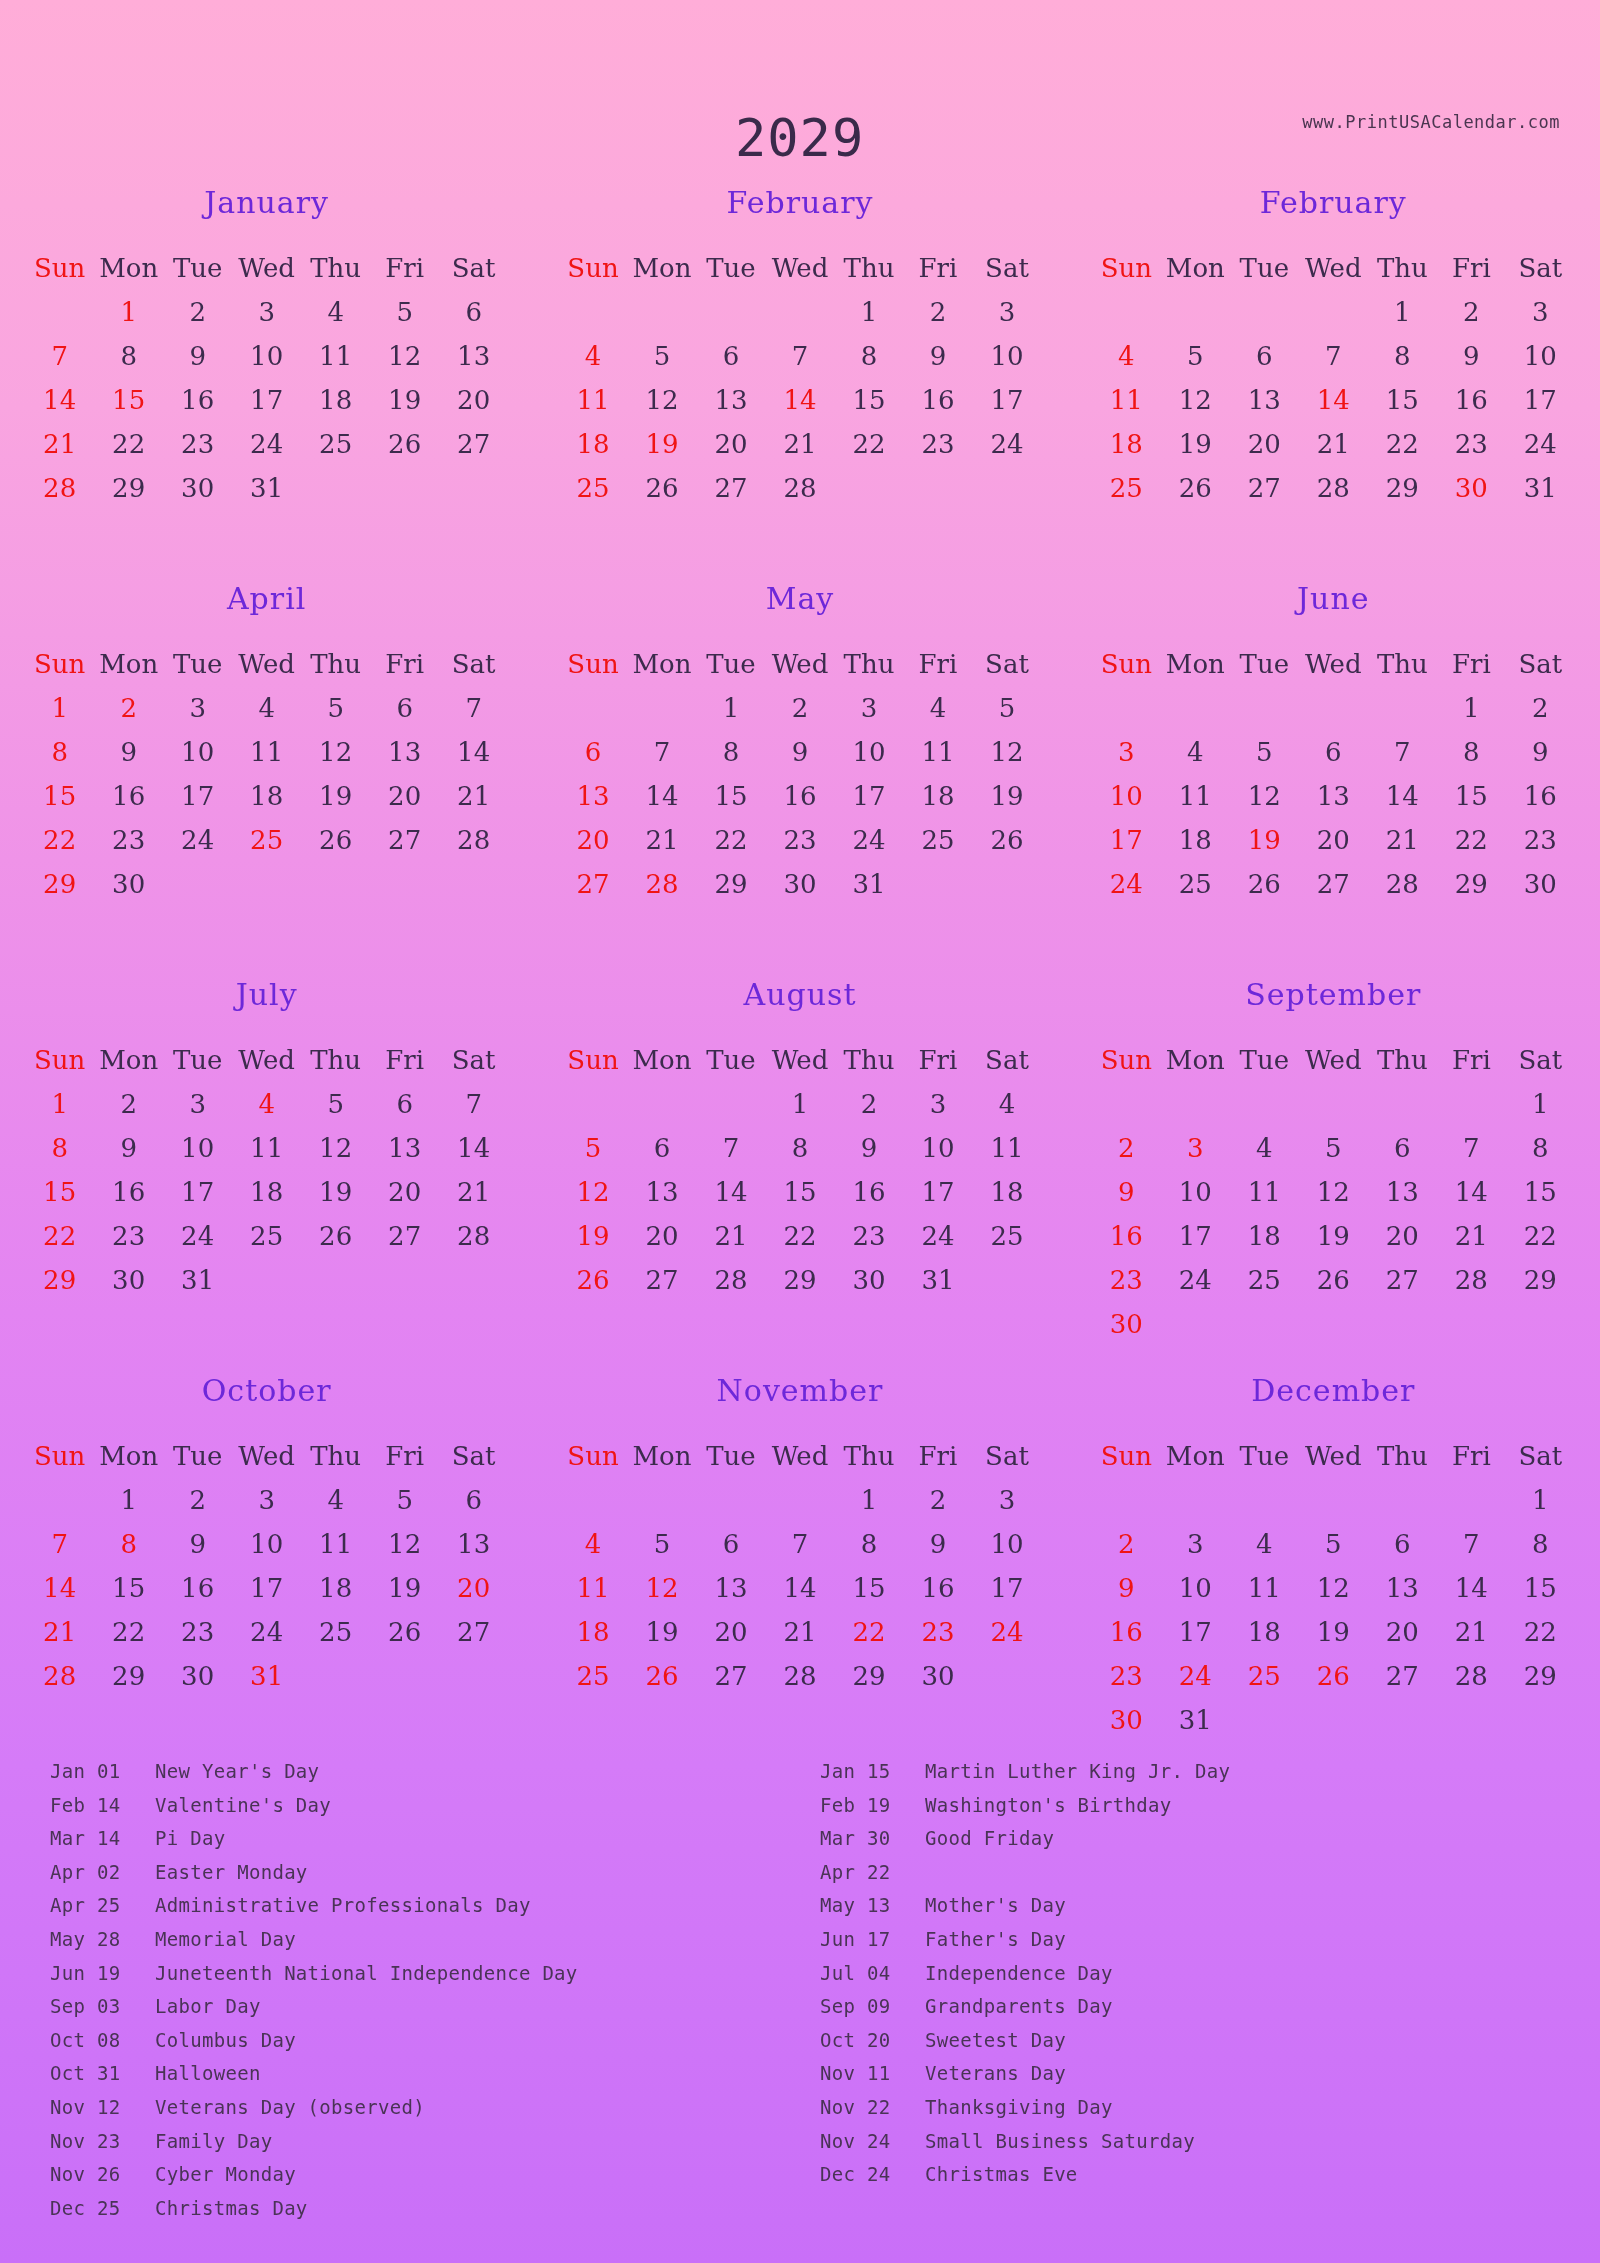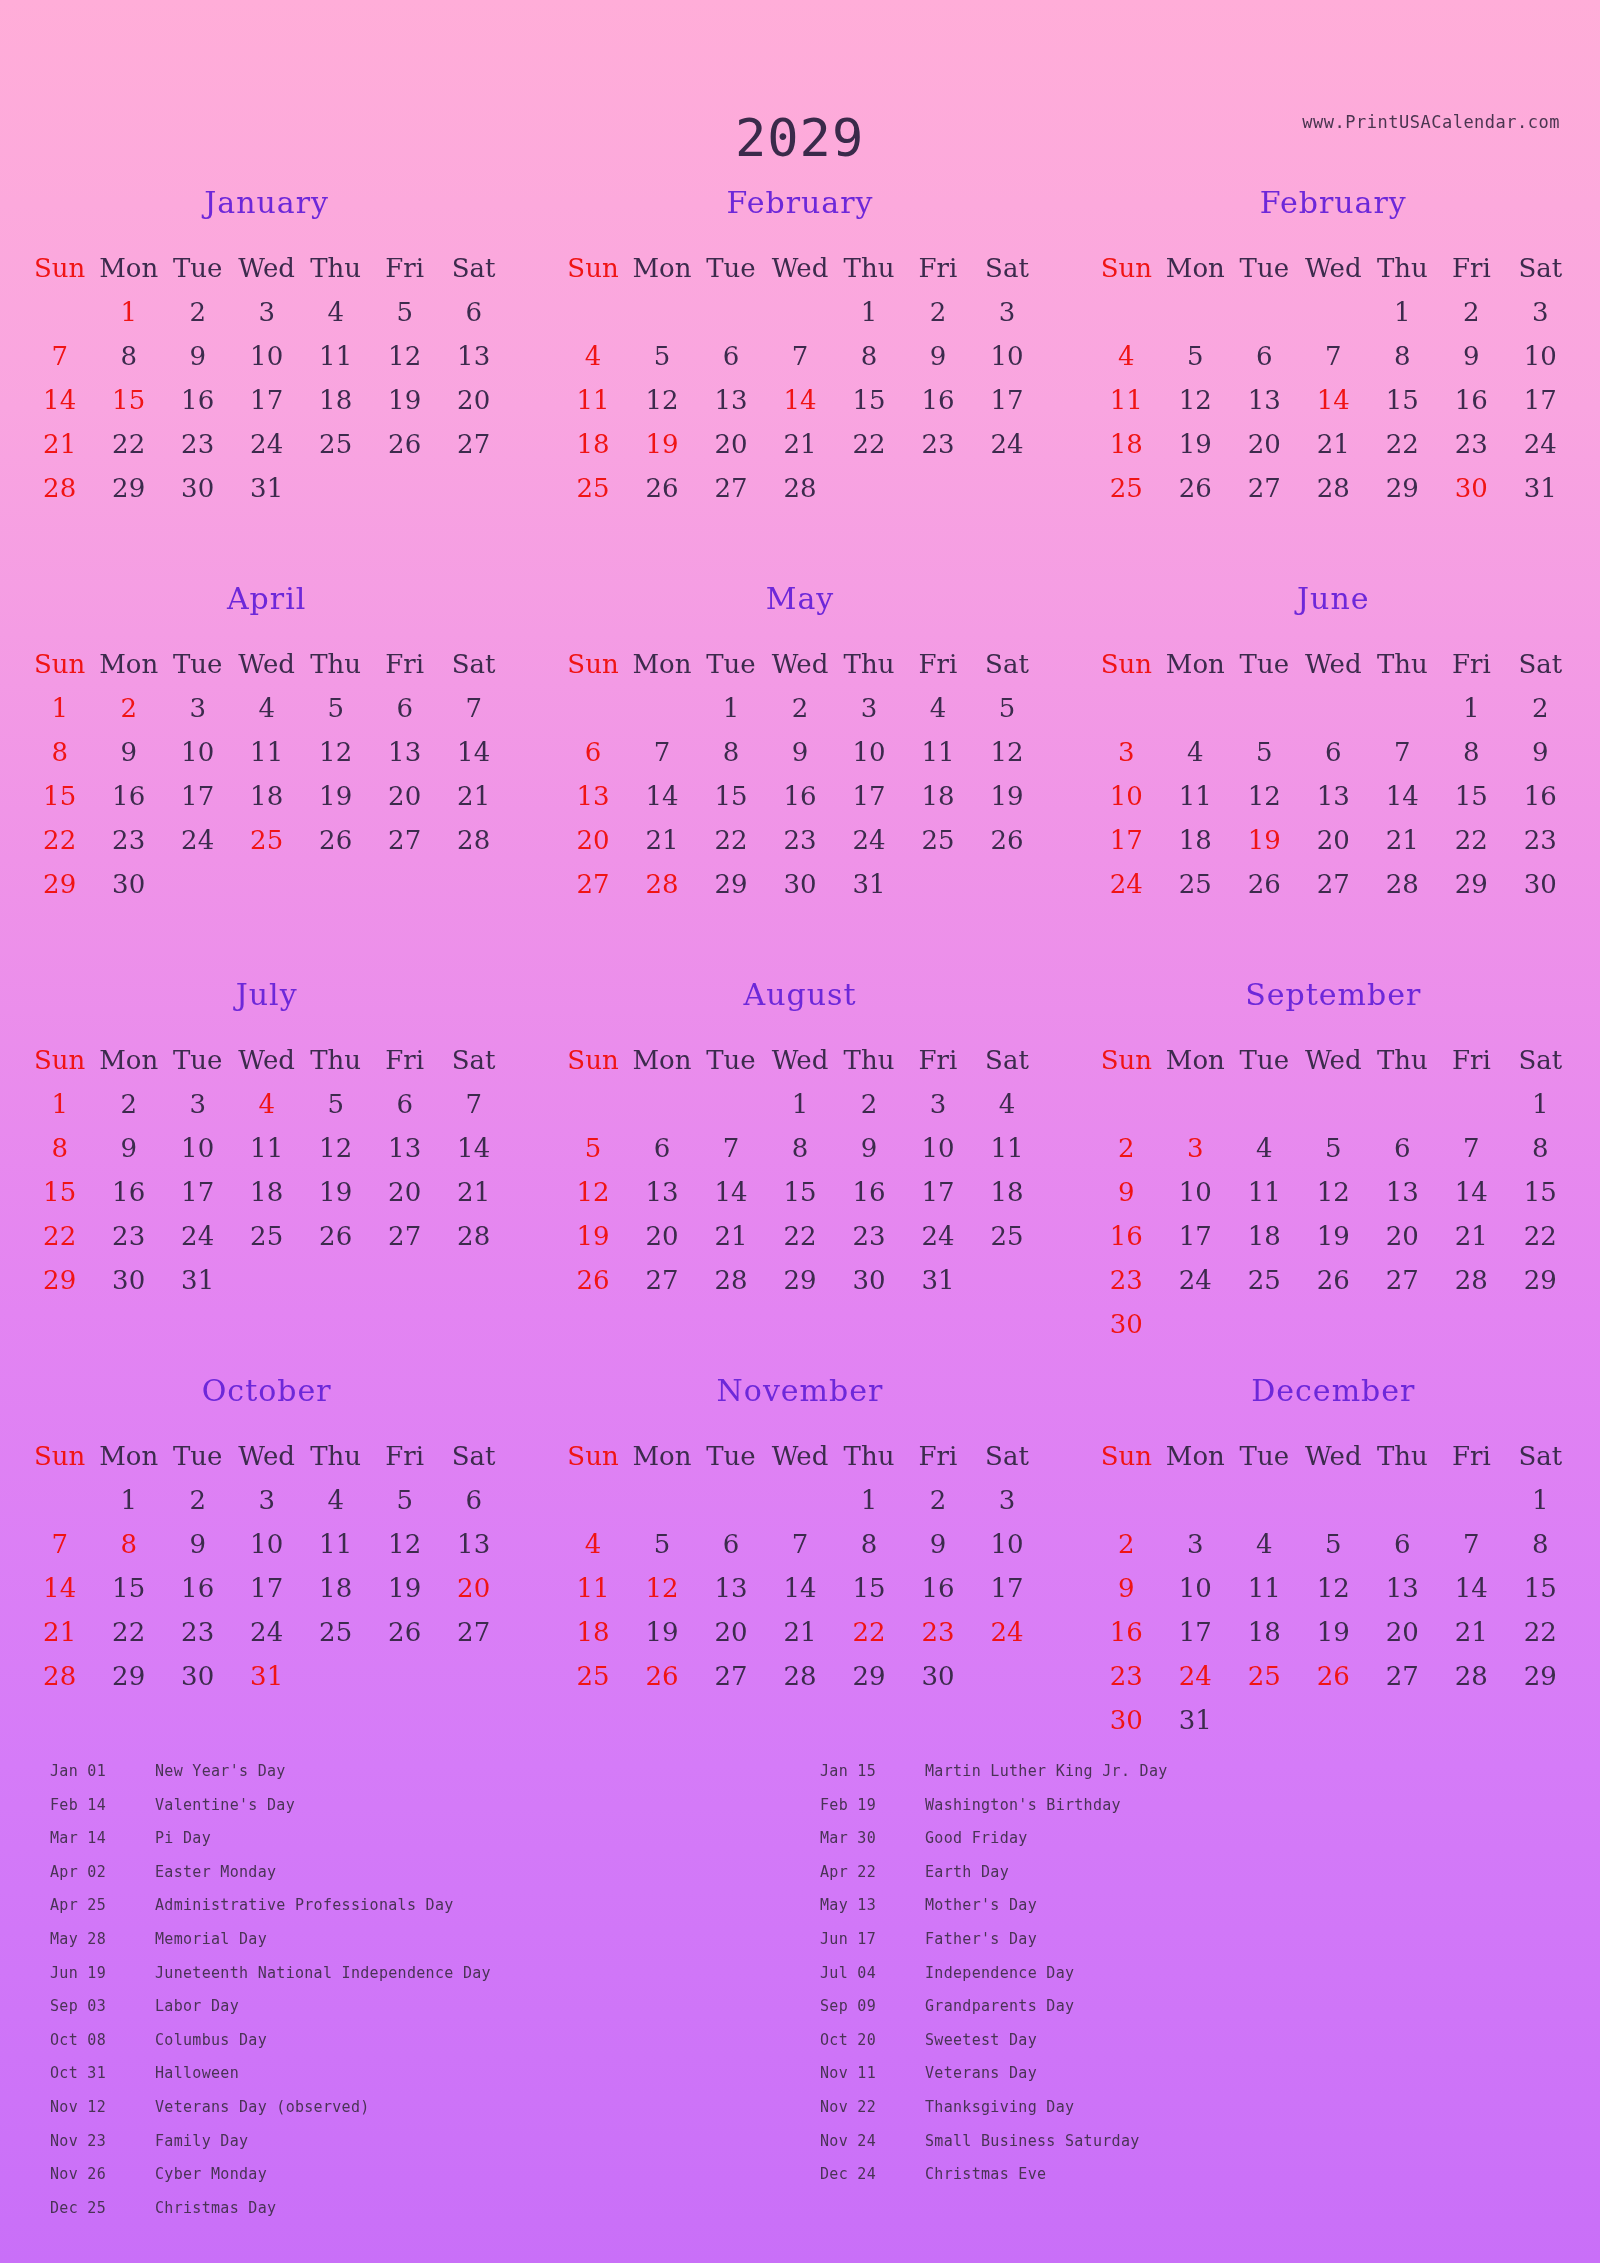--- a/index.html
+++ b/index.html
@@ -79,21 +79,21 @@
     width: 1600px;
     display: grid;
     grid-template-columns: 1fr 1fr;
     padding: 0 40px;
     column-gap: 20px;
   }
   .hol-col { padding-left: 10px; }
   .hol-row {
     display: flex;
     align-items: baseline;
-    font-size: 15px;
+    font-size: 19px;
     line-height: 33.6px;
     color: #4a3356;
     letter-spacing: 0.3px;
   }
   .hol-date { width: 105px; flex: 0 0 105px; }
   .hol-name { flex: 1 1 auto; }
 </style>
 </head>
 <body>
 
@@ -946,21 +946,20 @@
         <div class="hol-row">
           <span class="hol-date">Feb 19</span>
           <span class="hol-name">Washington's Birthday</span>
         </div>
         <div class="hol-row">
           <span class="hol-date">Mar 30</span>
           <span class="hol-name">Good Friday</span>
         </div>
         <div class="hol-row">
           <span class="hol-date">Apr 22</span>
-          <span class="hol-name">Earth Day</span>
         </div>
         <div class="hol-row">
           <span class="hol-date">May 13</span>
           <span class="hol-name">Mother's Day</span>
         </div>
         <div class="hol-row">
           <span class="hol-date">Jun 17</span>
           <span class="hol-name">Father's Day</span>
         </div>
         <div class="hol-row">

